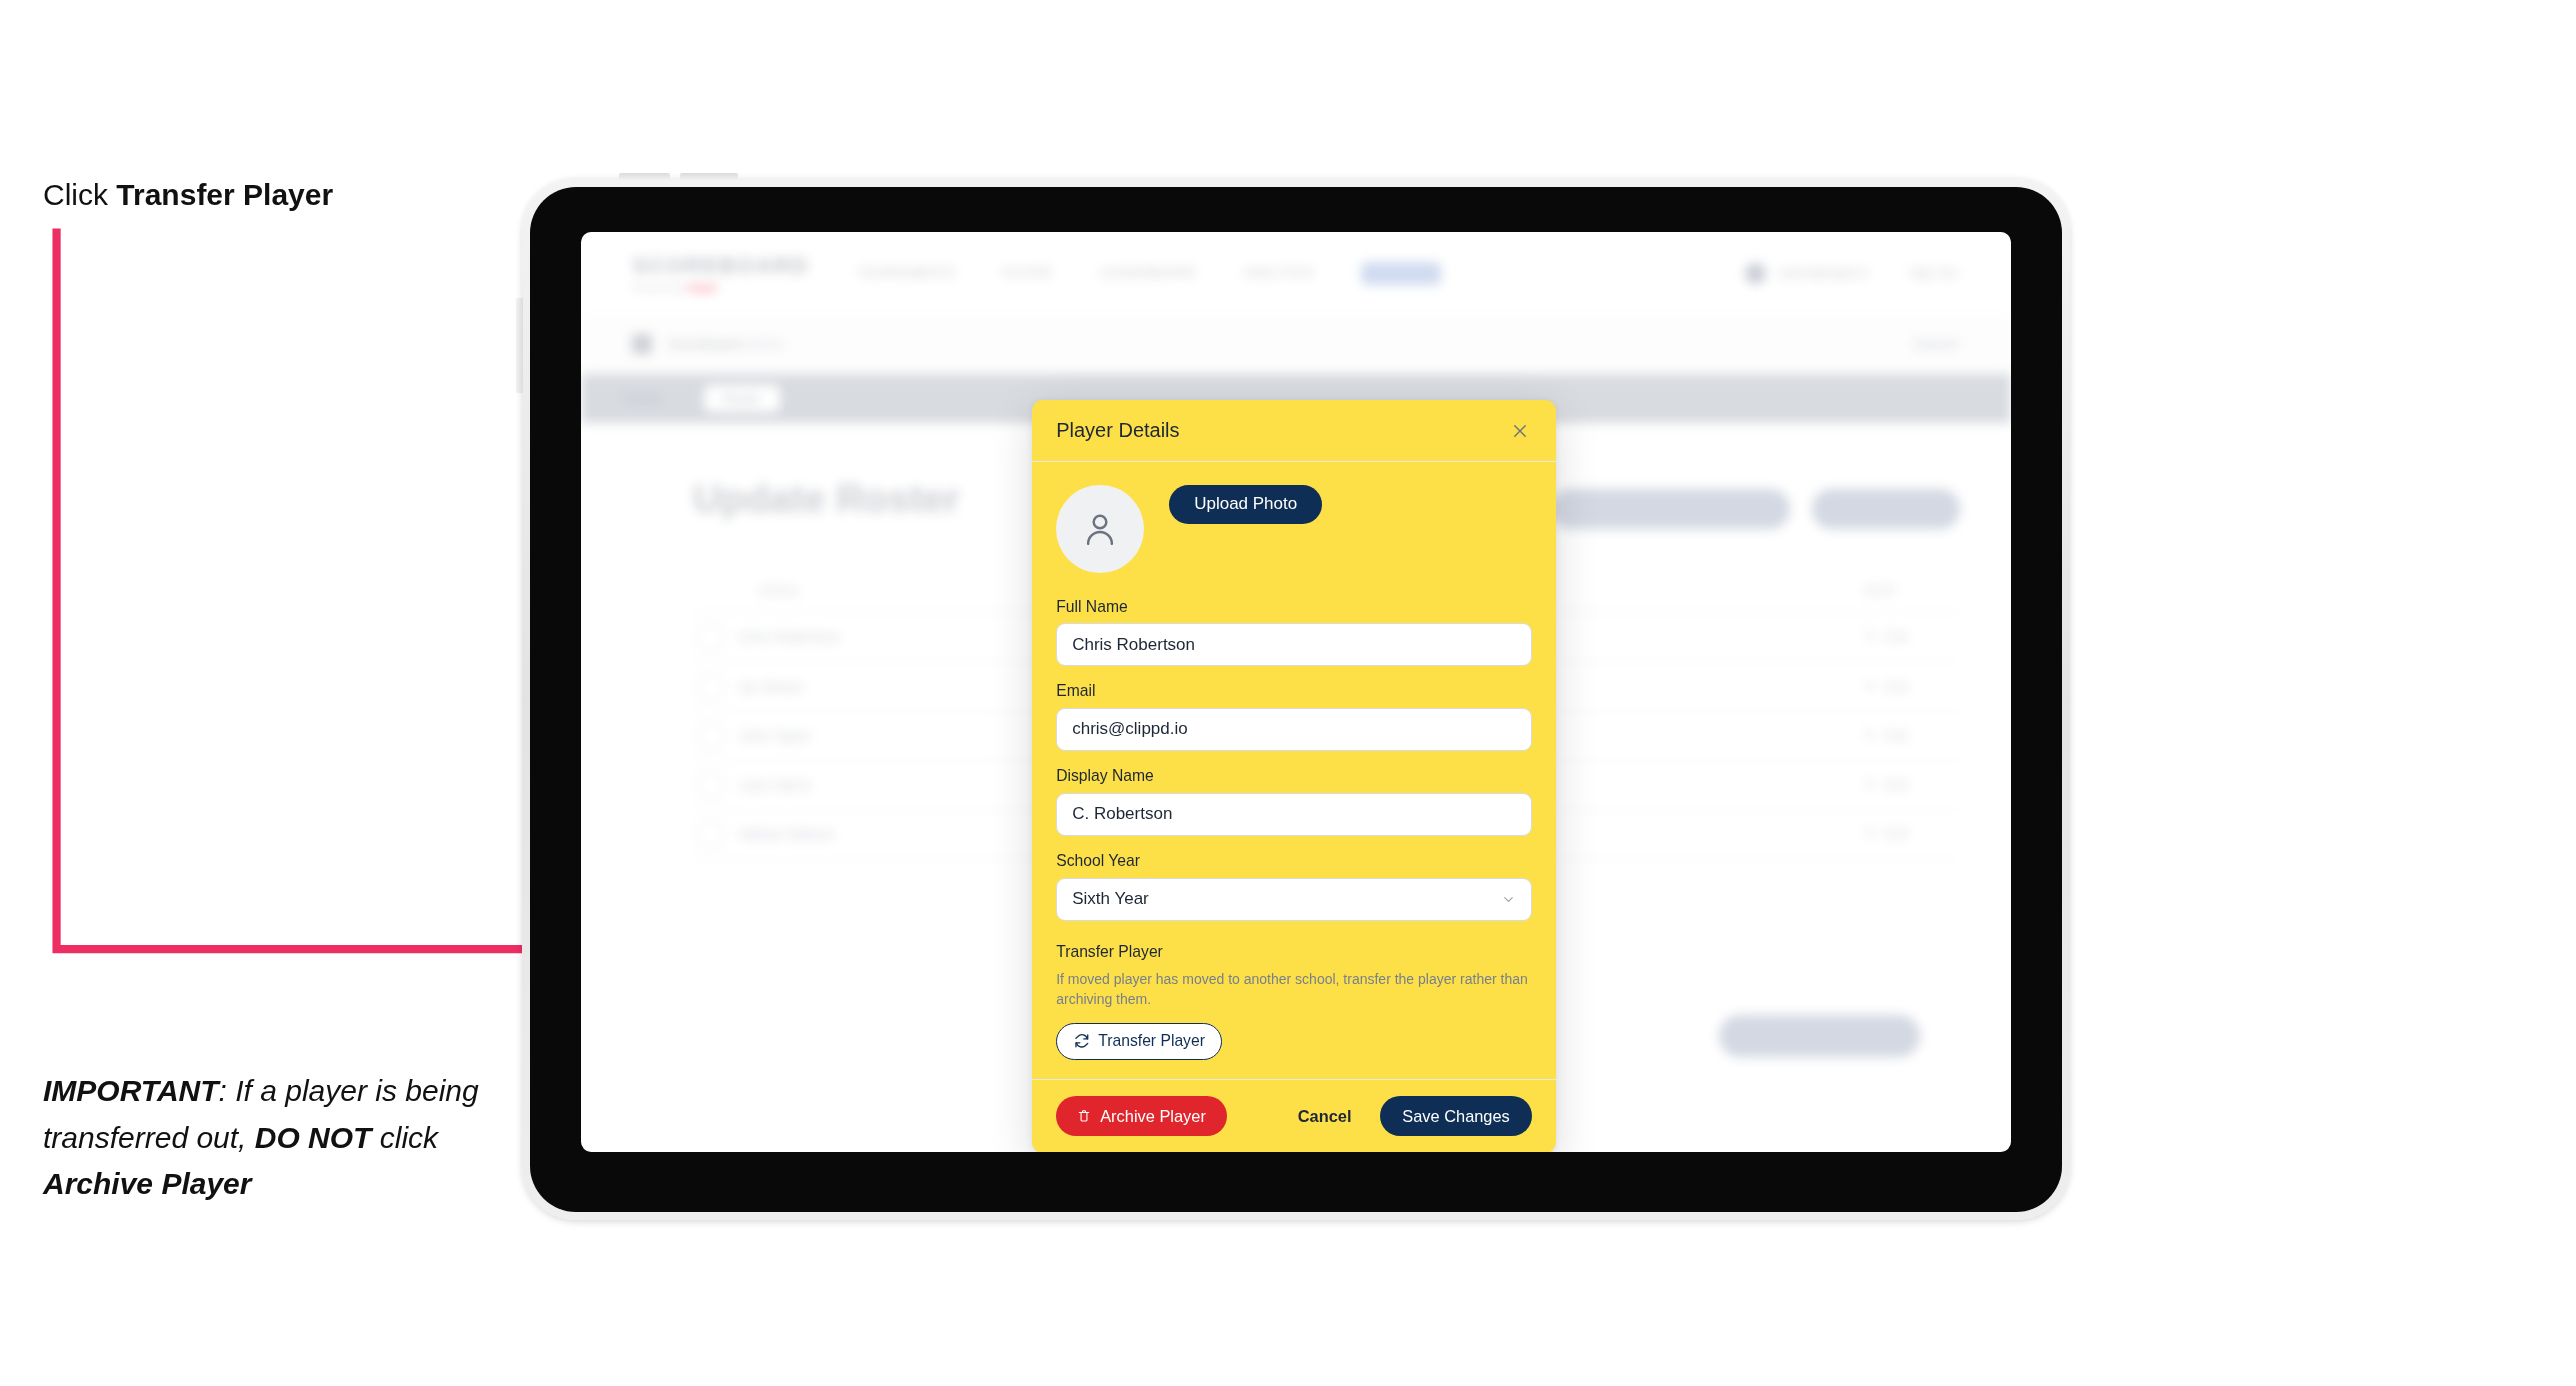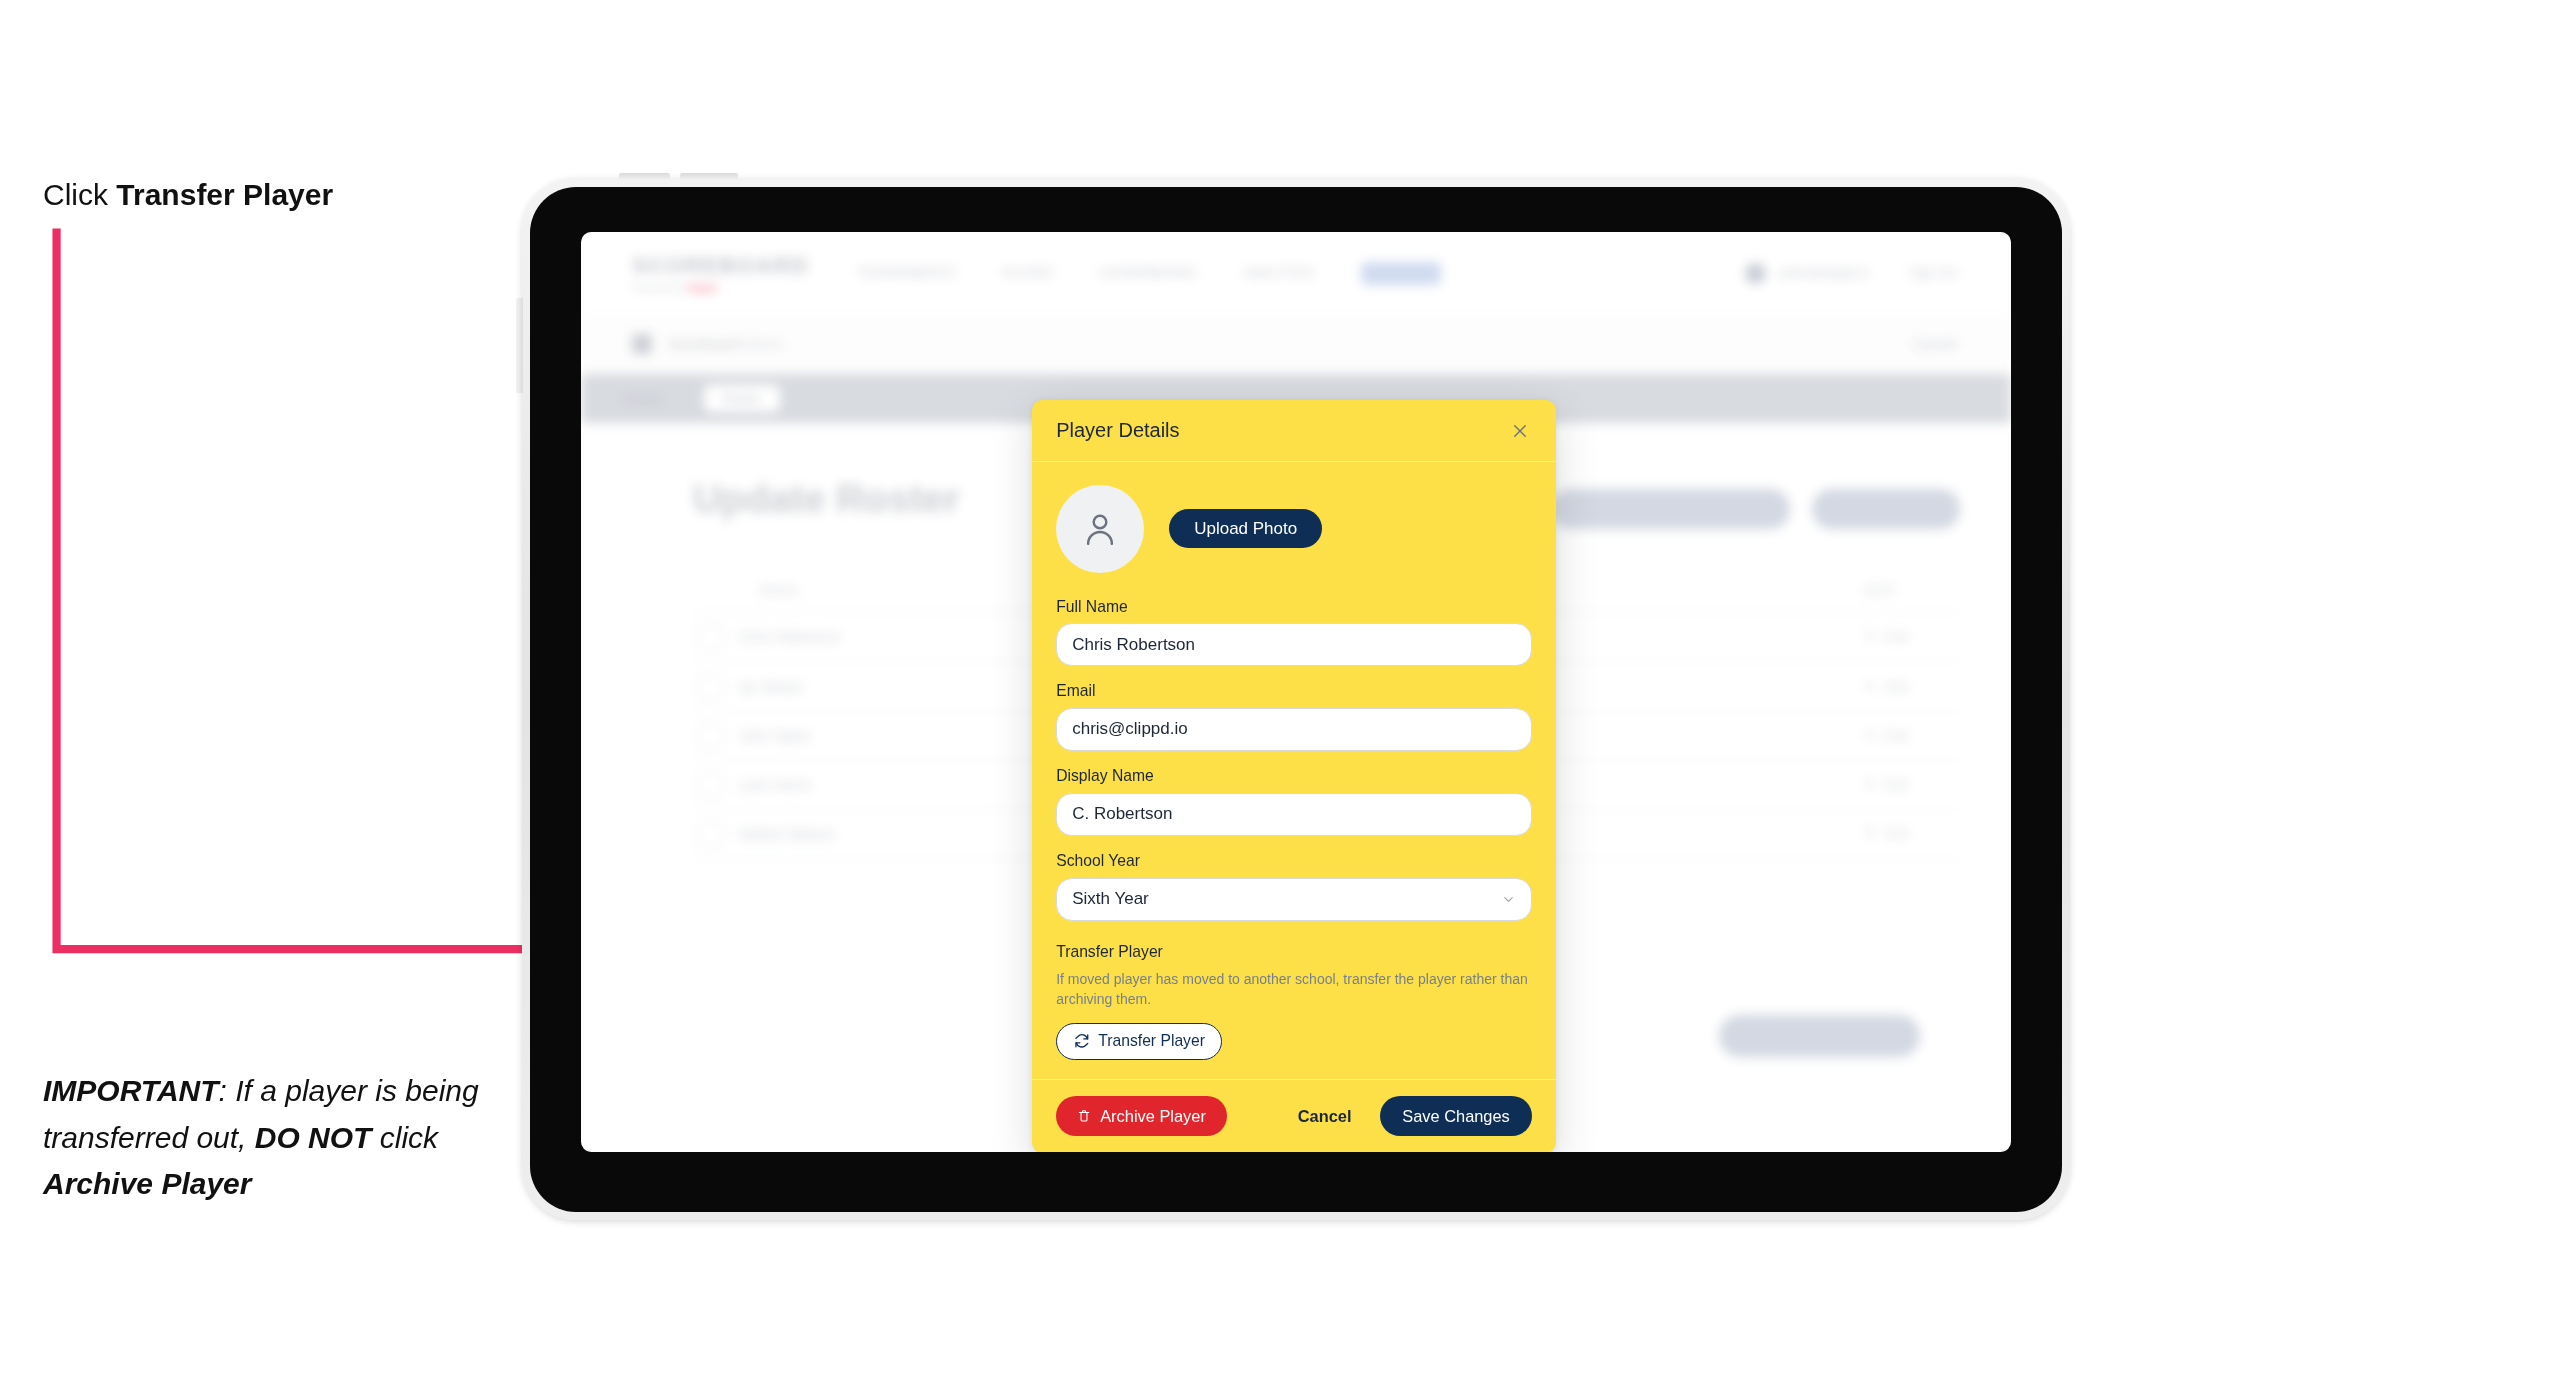--- a/index.html
+++ b/index.html
@@ -238,21 +238,21 @@
   }
   #modal-close {
     margin-left: auto;
     width: 25px; height: 25px;
     display: flex; align-items: center; justify-content: center;
     cursor: pointer;
   }
   #modal-body { padding: 22.4px 24px 19.4px 24px; }
 
   #photo-row {
-    display: flex; align-items: center; margin-bottom: 25px;
+    display: flex; align-items: flex-start; margin-bottom: 25px;
   }
   #avatar {
     width: 88px; height: 88px; border-radius: 50%;
     background: #f0f1f3;
     display: flex; align-items: center; justify-content: center;
     flex: 0 0 auto;
   }
   #upload-photo {
     margin-left: 25px;
     background: #0f2e56;
@@ -268,21 +268,21 @@
 
   .field { margin-bottom: 16.4px; }
   .field-label {
     font-size: 15.7px;
     color: #1d2735;
     margin-bottom: 7.5px;
   }
   .field-input {
     height: 43px;
     border: 0.7px solid #d8dadd;
-    border-radius: 16px;
+    border-radius: 9px;
     display: flex; align-items: center;
     padding: 0 15px;
     font-size: 17px;
     color: #1d2735;
     background: #ffffff;
     box-sizing: border-box;
   }
   .field-select {
     justify-content: space-between;
     cursor: pointer;

